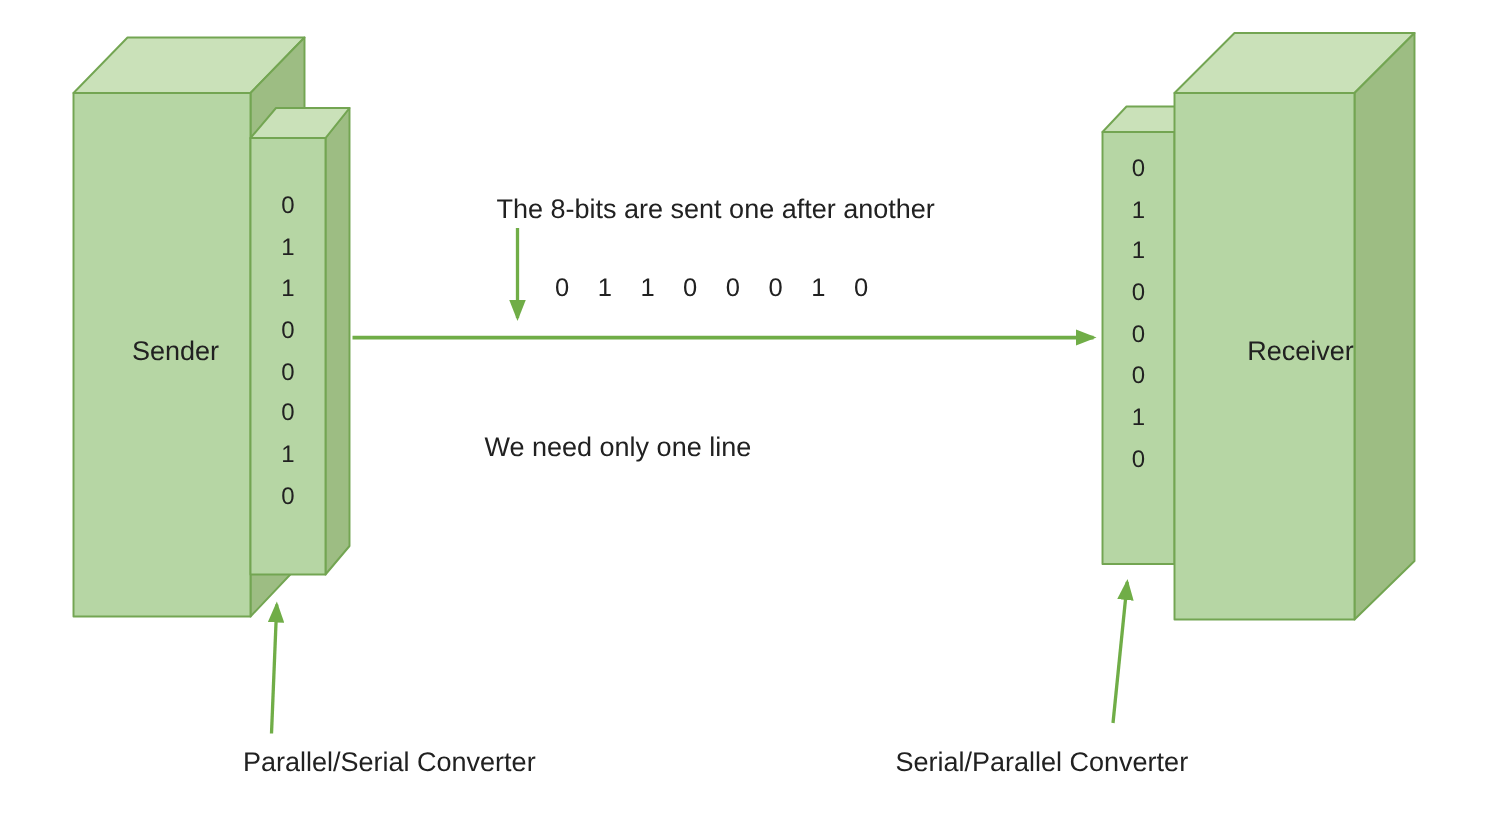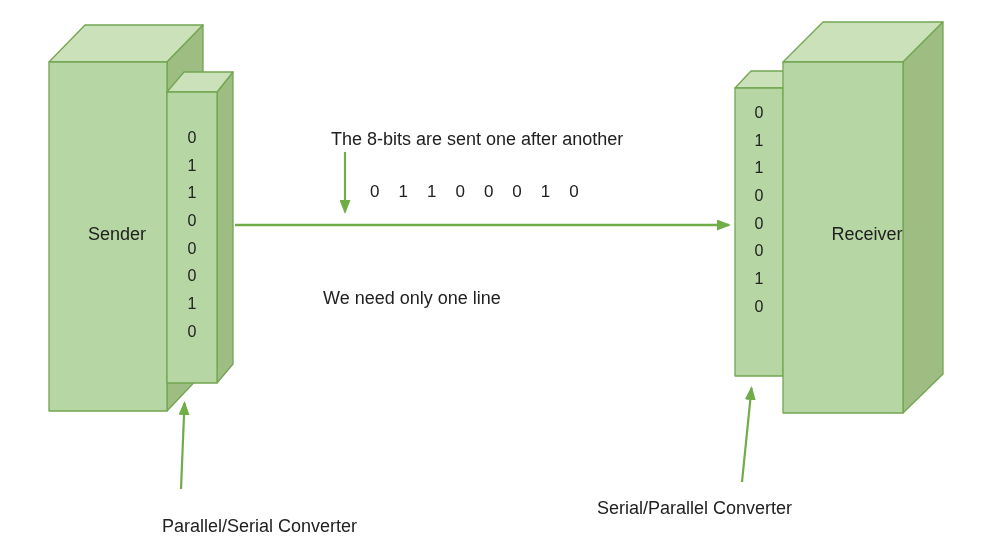--- a/index.html
+++ b/index.html
@@ -103,16 +103,16 @@
       <span class="bit">1</span>
       <span class="bit">1</span>
       <span class="bit">0</span>
       <span class="bit">0</span>
       <span class="bit">0</span>
       <span class="bit">1</span>
       <span class="bit">0</span>
     </div>
   <div class="lbl" style="left:323px;top:287px;">We need only one line</div>
 
-  <div class="lbl" style="left:162px;top:497px;margin-top:18px;">Parallel/Serial Converter</div>
+  <div class="lbl" style="left:162px;top:497px;">Parallel/Serial Converter</div>
   <div class="lbl" style="left:597px;top:497px;text-align:center;">Serial/Parallel Converter</div>
 
 </div>
 
 </body></html>

